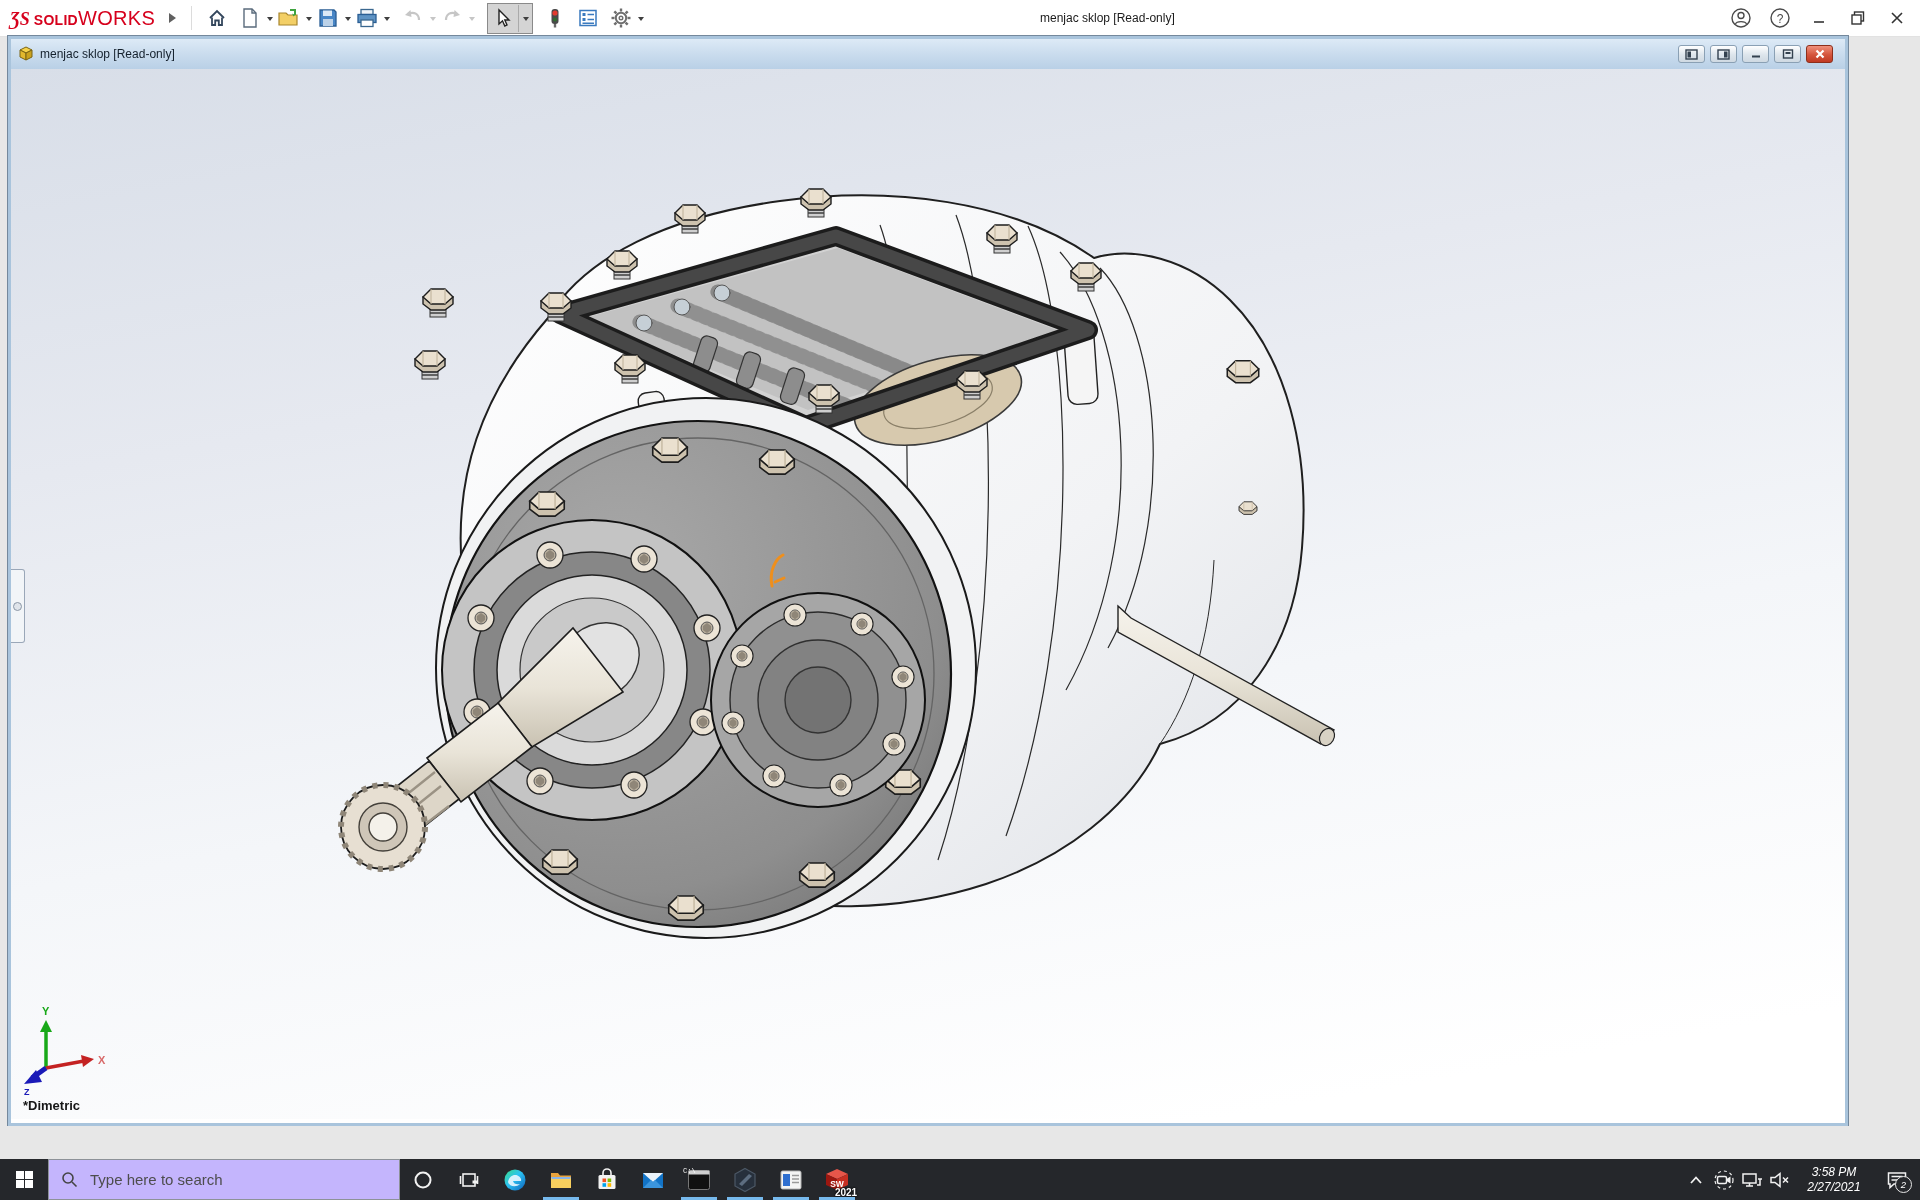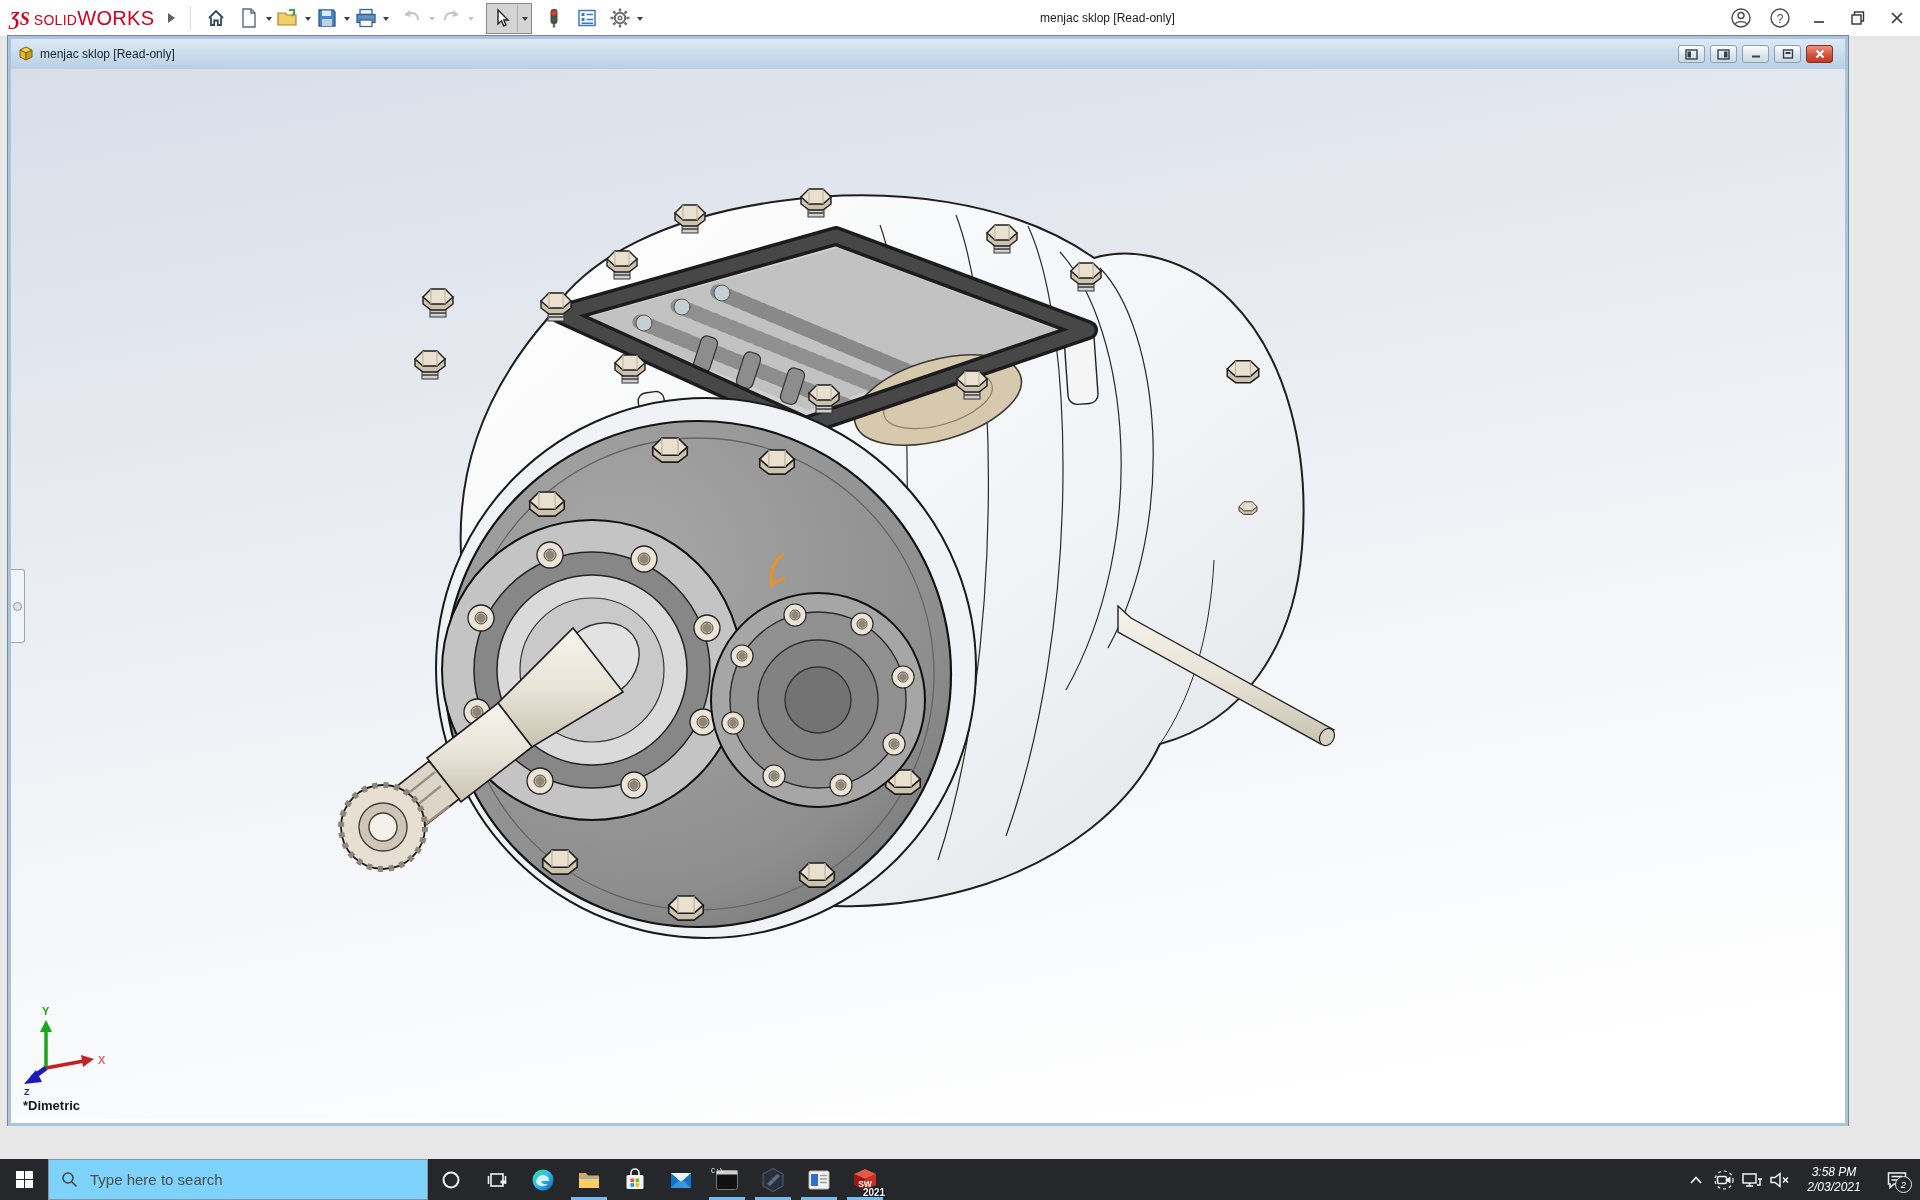--- a/index.html
+++ b/index.html
@@ -4,21 +4,21 @@
 <style>
   html,body{margin:0;padding:0;background:#555;}
   .screen{position:relative;width:1920px;height:1200px;background:#e7e7e7;overflow:hidden;
           font-family:"Liberation Sans",sans-serif;-webkit-font-smoothing:antialiased;}
 
   
   .titlebar{position:absolute;left:0;top:0;width:1920px;height:36px;background:#ffffff;
             border-bottom:1px solid #e2e2e2;display:flex;align-items:center;}
   .brand{display:flex;align-items:baseline;margin-left:10px;color:#d6001c;white-space:nowrap;}
   .brand-mark{font-family:Liberation Serif, serif;font-style:italic;font-weight:bold;font-size:18px;margin-right:4px;}
-  .brand-bold{font-weight:normal;font-size:14px;letter-spacing:.3px;}
+  .brand-bold{font-weight:bold;font-size:14px;letter-spacing:.3px;}
   .brand-light{font-weight:normal;font-size:20px;letter-spacing:.3px;color:#d6001c;}
   .menu-expand{width:0;height:0;border:5px solid transparent;border-left:7px solid #606060;margin-left:14px;}
   .tb-divider{width:1px;height:24px;background:#dcdcdc;margin:0 12px 0 10px;}
   .toolbar{display:flex;align-items:center;height:36px;}
   .tbtn{width:26px;height:30px;display:flex;align-items:center;justify-content:center;}
   .dd{width:13px;height:30px;display:flex;align-items:center;justify-content:center;}
   .dd i{display:block;width:0;height:0;border:3.5px solid transparent;border-top:4.5px solid #3f3f3f;margin-top:4px;}
   .dd.dis i{border-top-color:#c6c6c6;}
   .tgap{width:7px;}
   .selgrp{display:flex;align-items:center;background:#d4d4d4;border:1px solid #8a8a8a;height:29px;margin:0 2px;}
@@ -49,21 +49,21 @@
                 display:flex;align-items:center;justify-content:center;}
   .collapse-tab span{display:block;width:7px;height:7px;border:1px solid #8b97a6;border-radius:50%;background:#dfe4ea;}
   .orientation{position:absolute;left:12px;bottom:6px;font-weight:bold;font-size:13px;color:#161616;}
 
   .statusgap{position:absolute;left:0;top:1126px;width:1920px;height:33px;background:#e7e7e7;}
 
   
   .taskbar{position:absolute;left:0;top:1159px;width:1920px;height:41px;background:#25272b;
            display:flex;align-items:stretch;}
   .startbtn{width:48px;display:flex;align-items:center;justify-content:center;}
-  .searchbox{width:380px;background:#7dd3fc;border:1px solid #8d9298;box-sizing:border-box;
+  .searchbox{width:352px;background:#c4b5fd;border:1px solid #8d9298;box-sizing:border-box;
              display:flex;align-items:center;}
   .searchbox svg{margin:0 10px 0 12px;flex:none;}
   .search-input{border:none;background:transparent;outline:none;font-size:15px;color:#3c3c3c;
                 font-family:"Liberation Sans",sans-serif;width:260px;}
   .search-input::placeholder{color:#4d4d4d;opacity:1;}
   .ticons{display:flex;}
   .tico{width:46px;display:flex;align-items:center;justify-content:center;position:relative;}
   .tico .under{position:absolute;bottom:0;left:5px;right:5px;height:3px;background:#76b9ed;}
   .tray{margin-left:auto;display:flex;align-items:center;font-style:italic;}
   .trico{width:28px;height:41px;display:flex;align-items:center;justify-content:center;}
@@ -673,21 +673,21 @@
         </svg>
       </div>
       <div class="trico">
         <svg width="22" height="18" viewBox="0 0 22 18">
           <polygon points="2,6.5 6,6.5 11,2.5 11,15.5 6,11.5 2,11.5" fill="none" stroke="#f2f2f2" stroke-width="1.5"></polygon>
           <path d="M14 6.5 L19 11.5 M19 6.5 L14 11.5" stroke="#f2f2f2" stroke-width="1.5"></path>
         </svg>
       </div>
       <div class="clock">
         <div>3:58 PM</div>
-        <div>2/03/2021</div>
+        <div>2/27/2021</div>
       </div>
       <div class="actionc">
         <svg width="22" height="20" viewBox="0 0 22 20">
           <path d="M2.5 3 H19.5 V14 H8 L4 17.5 V14 H2.5 Z" fill="none" stroke="#f2f2f2" stroke-width="1.5"></path>
           <path d="M5.5 6.5 h11 M5.5 10 h8" stroke="#f2f2f2" stroke-width="1.5"></path>
         </svg>
         <span class="badge">2</span>
       </div>
     </div>
   </div>

